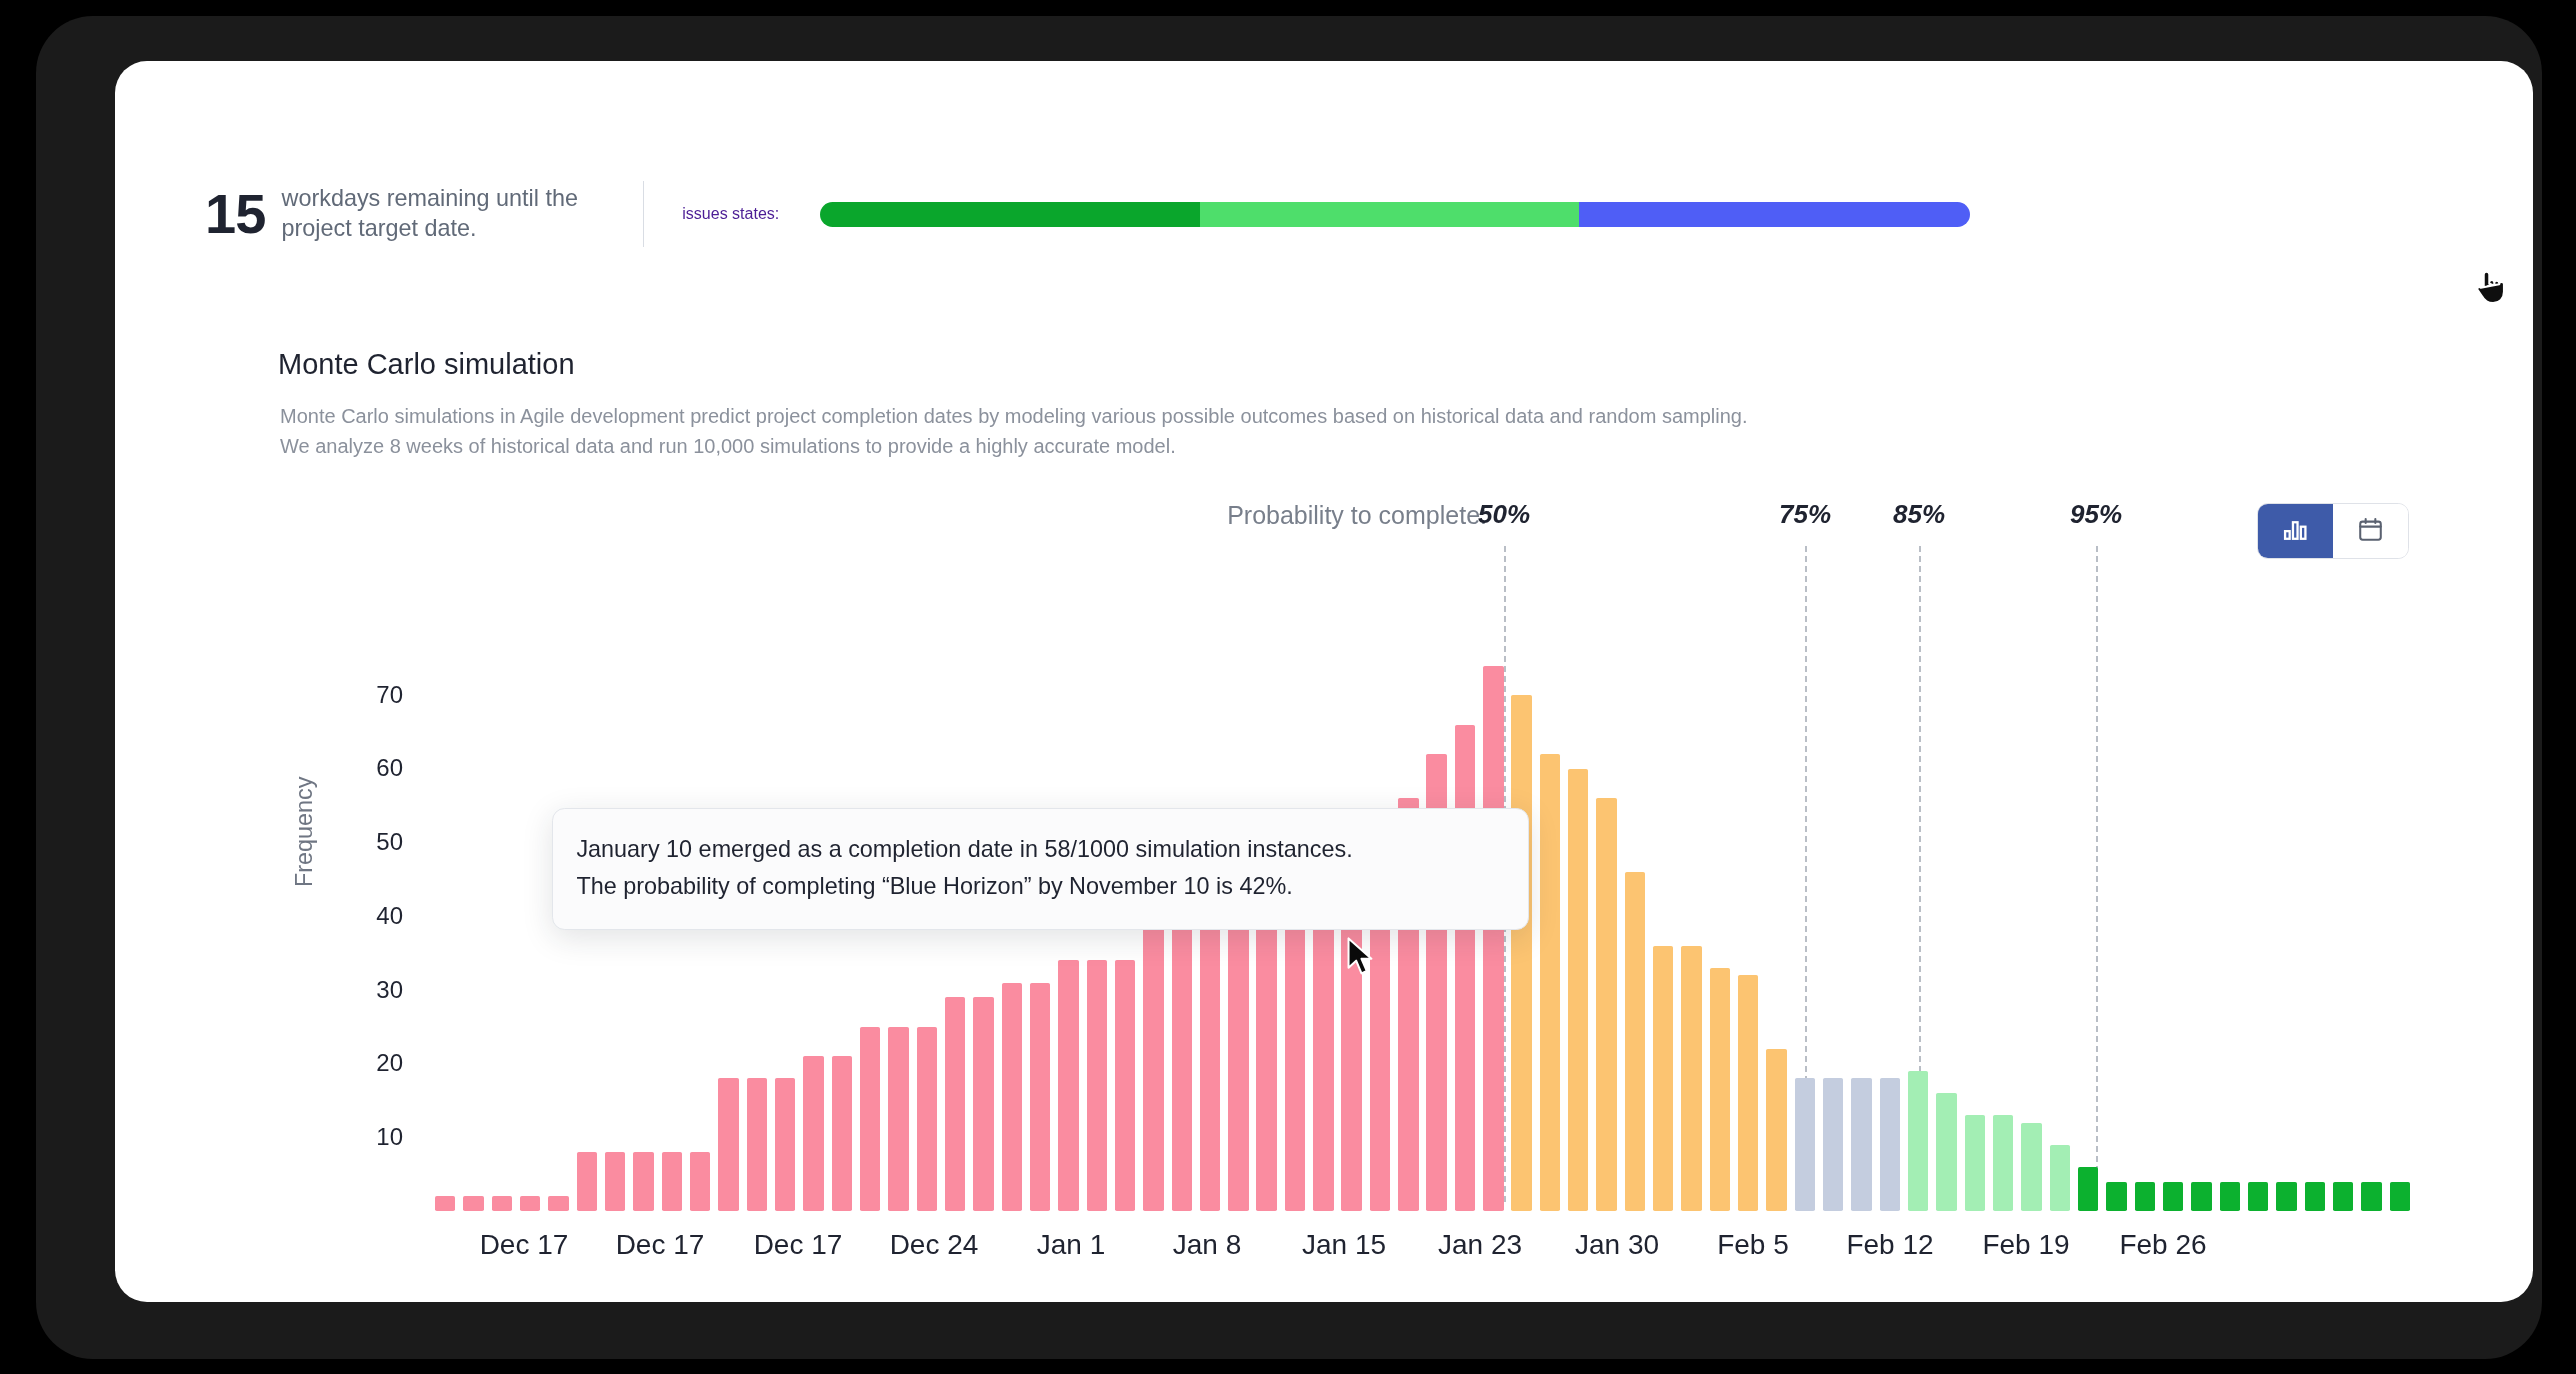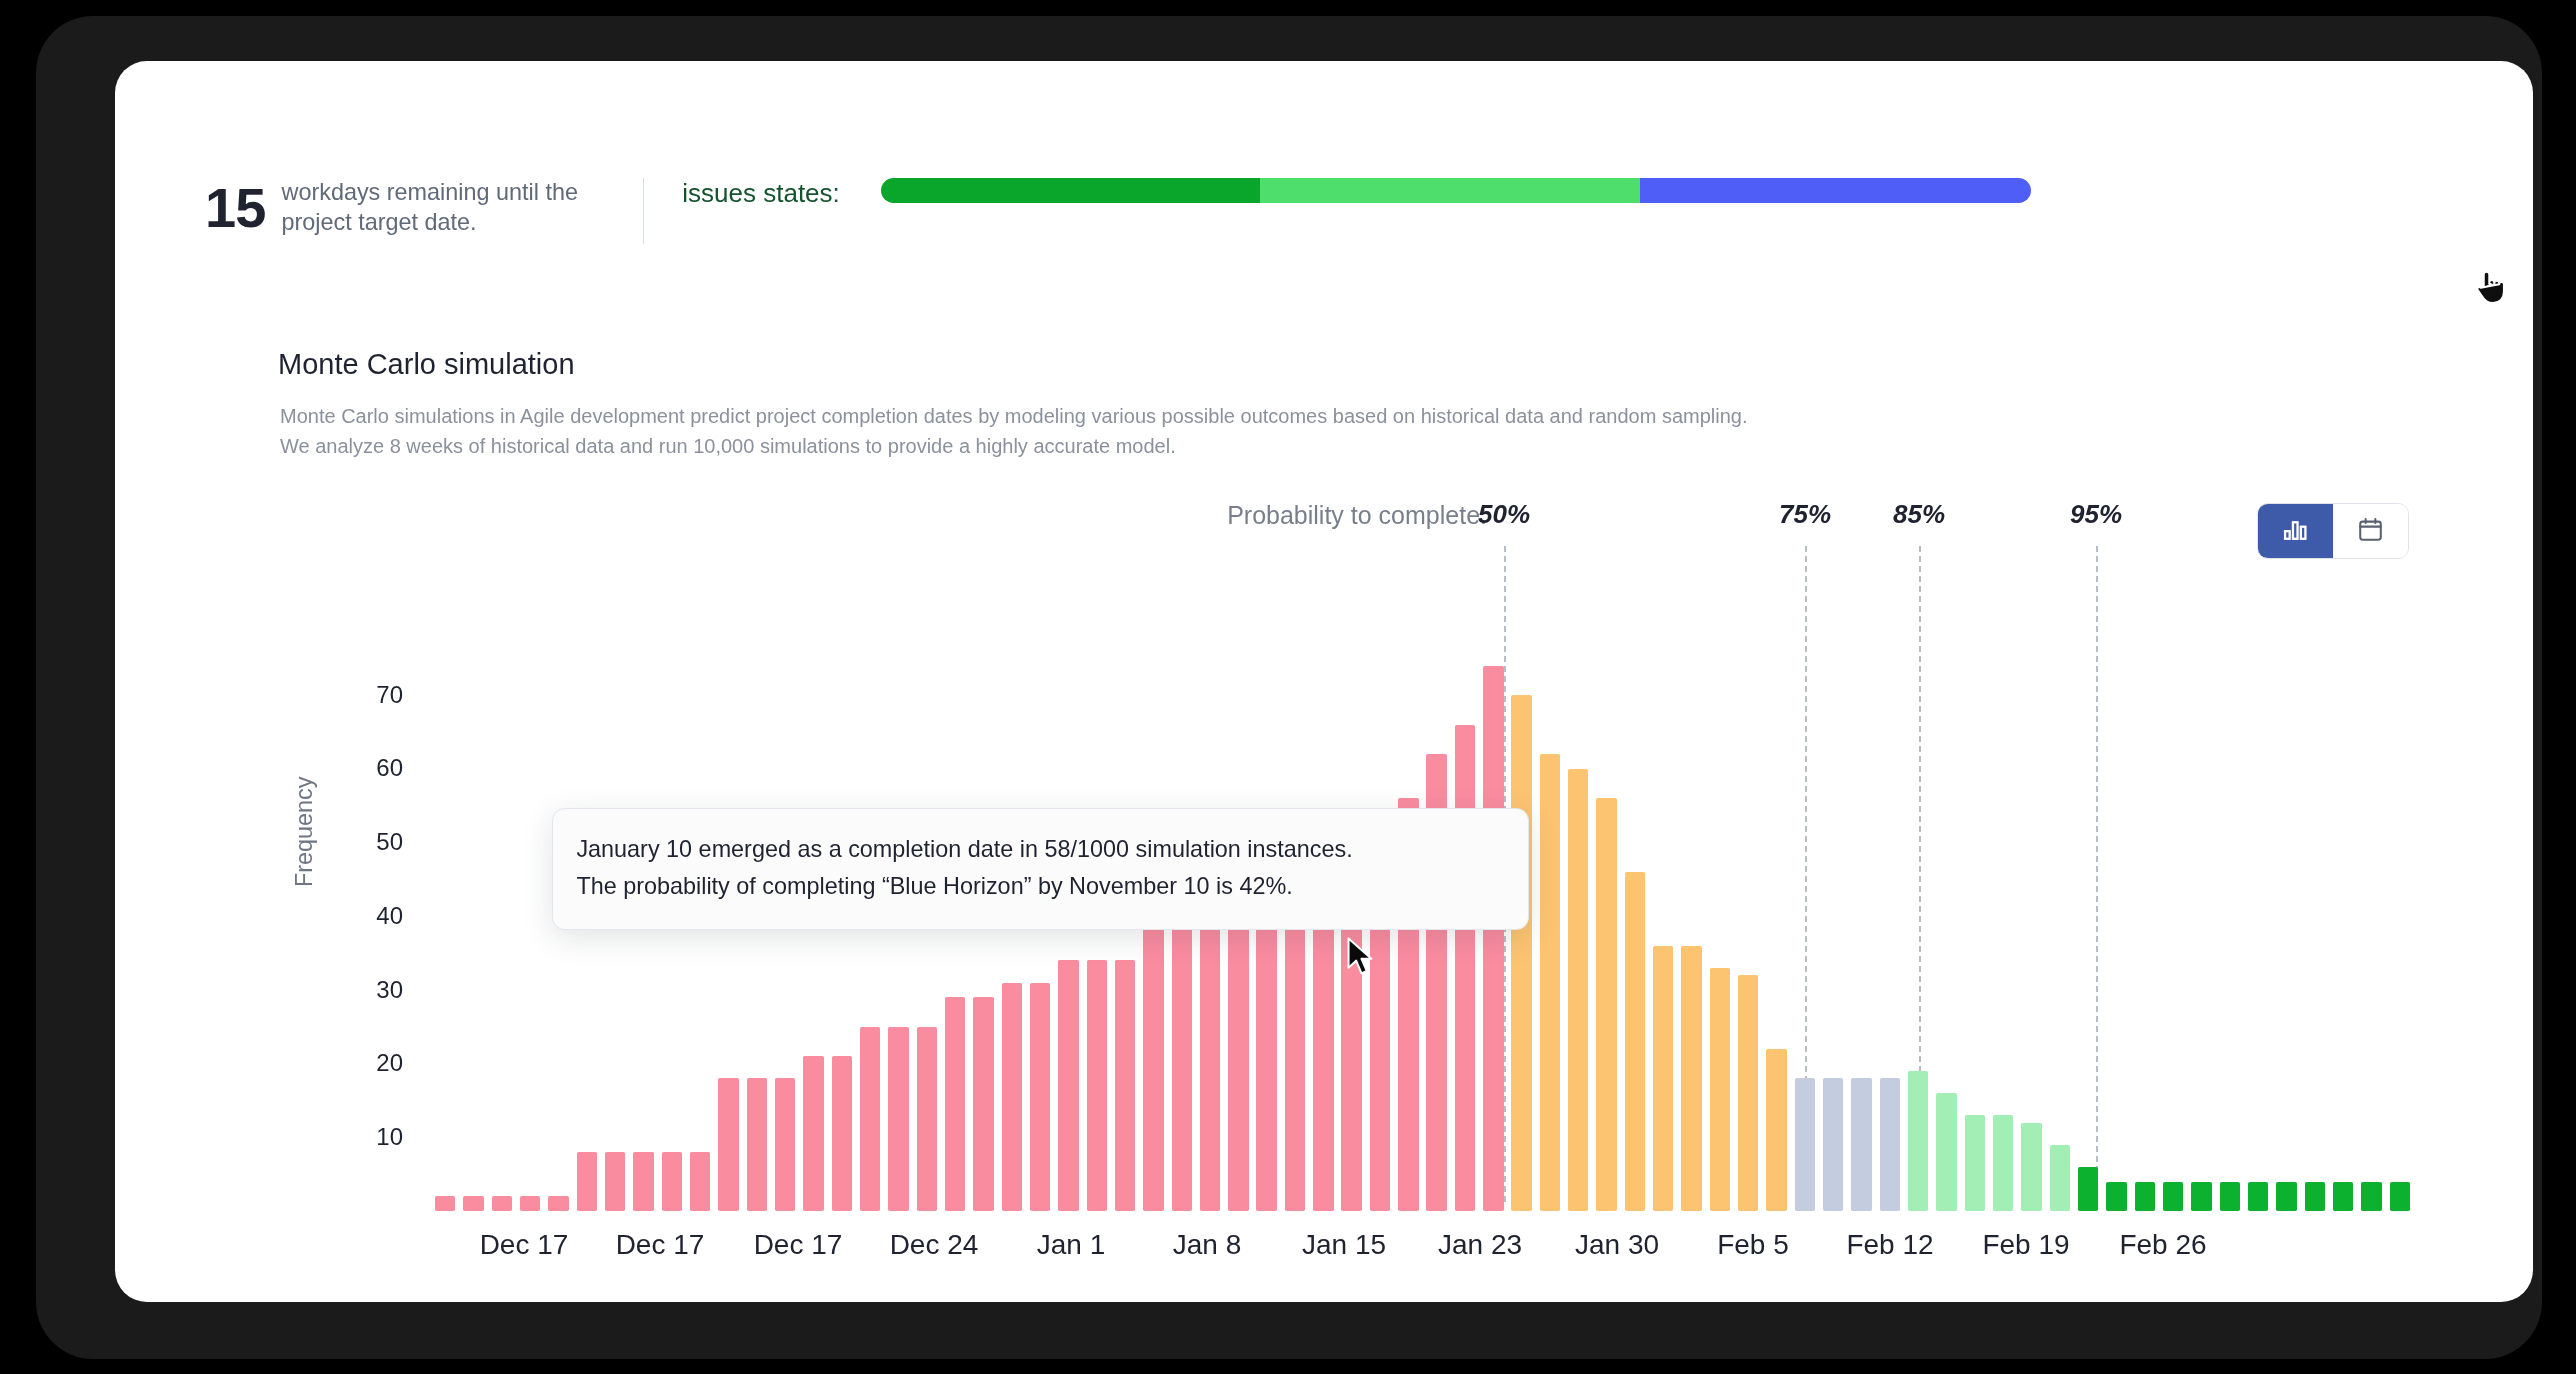--- a/index.html
+++ b/index.html
@@ -27,21 +27,21 @@
     border-radius: 32px;
     overflow: hidden;
   }
 
   
   .top-row {
     position: absolute;
     left: 90px; top: 117px;
     width: 2272px; height: 72px;
     display: flex;
-    align-items: flex-start;
+    align-items: center;
   }
   .workdays-block {
     display: flex;
     align-items: center;
     gap: 16px;
     padding-right: 38px;
   }
   .workdays-num {
     font-size: 56px;
     font-weight: bold;
@@ -53,22 +53,22 @@
     font-size: 23.4px;
     color: #616a78;
     line-height: 1.28;
     max-width: 323px;
   }
   .vdivider {
     width: 1.8px; height: 66px;
     background: #d9dde4;
   }
   .issues-label {
-    font-size: 26px;
-    color: #14532d;
+    font-size: 16px;
+    color: #4c1d95;
     margin-left: 38px;
     white-space: nowrap;
   }
 
   
   .progress-wrap {
     margin-left: 41px;
     width: 1150px;
     height: 25px;
     border-radius: 12.6px;

